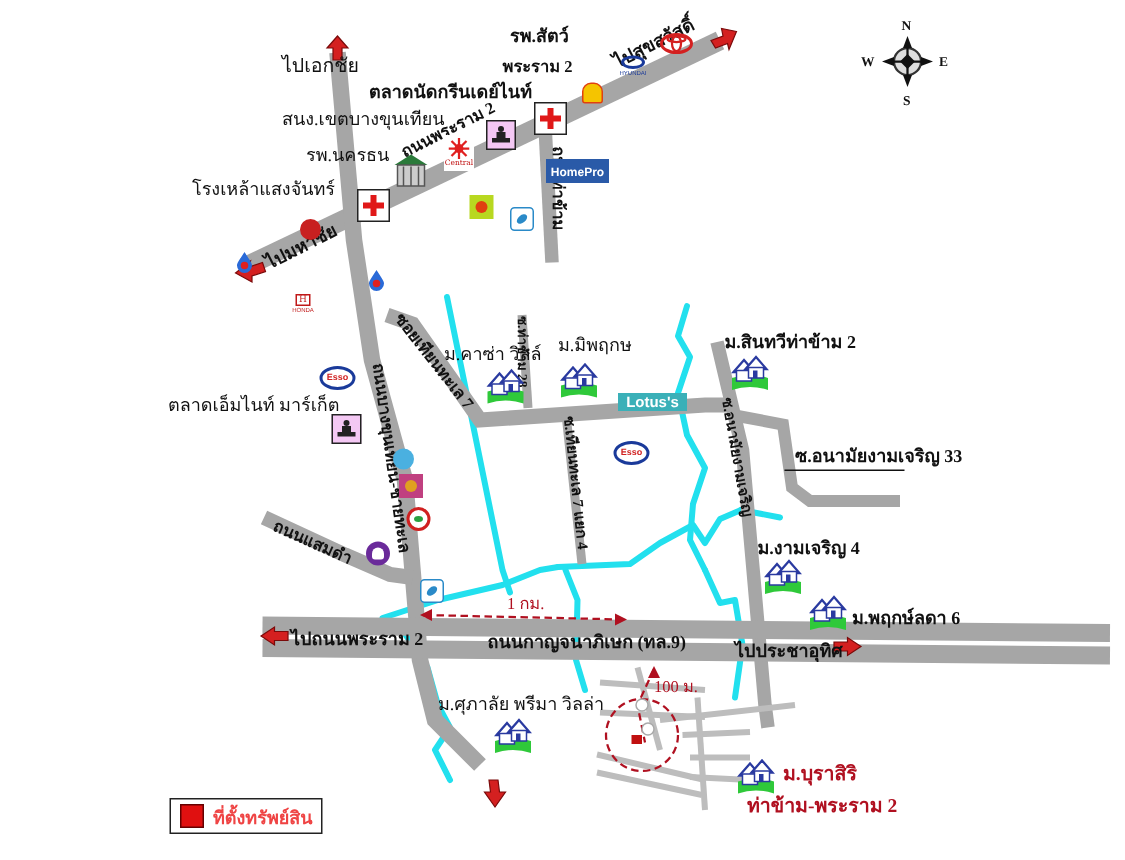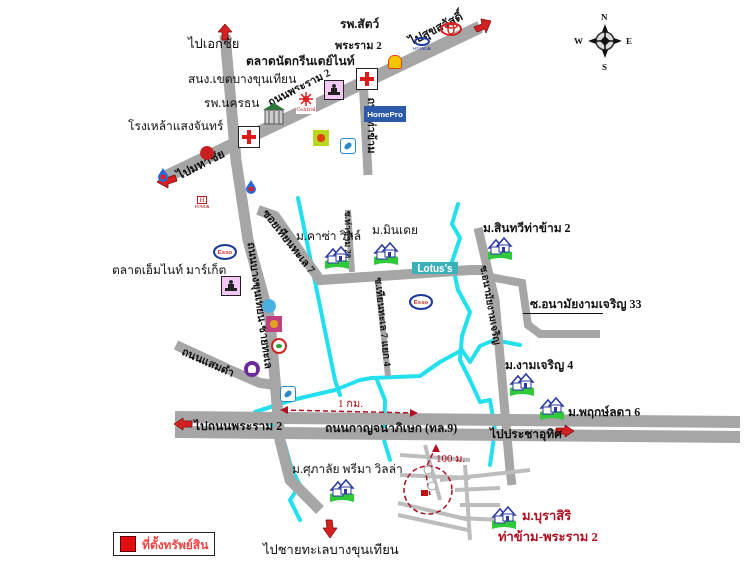--- a/index.html
+++ b/index.html
@@ -97,21 +97,20 @@
 
       <polygon points="330,538 323,528 327,528 326,520 332,520 333,528 337,528"></polygon>
     </g>
   </svg>
 
   <div class="lbl" style="left:188px; top:37px; font-size:13px; font-weight:normal;">ไปเอกชัย</div>
   <div class="lbl rot" style="left:410px; top:36px; transform:rotate(-27deg);">ไปสุขสวัสดิ์</div>
   <div class="lbl rot" style="left:178px; top:170px; transform:rotate(-27deg);">ไปมหาชัย</div>
   <div class="lbl" style="left:194px; top:420px; font-size:12px;">ไปถนนพระราม 2</div>
   <div class="lbl" style="left:490px; top:428px;">ไปประชาอุทิศ</div>
-  <div class="lbl" style="left:263px; top:543px; font-size:13px; font-weight:normal;">ไปชายทะเลบางขุนเทียน</div>
 
   <div class="road-lbl" style="left:265px; top:82px; transform:rotate(-27deg);">ถนนพระราม 2</div>
   <div class="road-lbl" style="left:343px; top:120px; transform:rotate(90deg);">ถนนท่าข้าม</div>
   <div class="road-lbl" style="left:196px; top:300px; transform:rotate(82deg);">ถนนบางขุนเทียน-ชายทะเล</div>
   <div class="road-lbl" style="left:250px; top:236px; transform:rotate(52deg);">ซอยเทียนทะเล 7</div>
   <div class="road-lbl" style="left:324px; top:230px; font-size:9px; transform:rotate(90deg);">ซ.ท่าข้าม 28</div>
   <div class="road-lbl" style="left:338px; top:317px; font-size:10px; transform:rotate(84deg);">ซ.เทียนทะเล 7 แยก 4</div>
   <div class="road-lbl" style="left:450px; top:300px; font-size:10px; transform:rotate(80deg);">ซ.อนามัยงามเจริญ</div>
   <div class="lbl" style="left:530px; top:298px; font-size:12px;">ซ.อนามัยงามเจริญ 33</div>
   <div style="position:absolute; left:523px; top:313px; width:80px; height:1px; background:#111;"></div>
@@ -123,21 +122,21 @@
 
   <div class="lbl" style="left:340px; top:18px;">รพ.สัตว์</div>
   <div class="lbl" style="left:335px; top:40px; font-size:11px;">พระราม 2</div>
   <div class="lbl" style="left:246px; top:55px; font-weight:bold;">ตลาดนัดกรีนเดย์ไนท์</div>
   <div class="lbl" style="left:188px; top:73px; font-weight:normal;">สนง.เขตบางขุนเทียน</div>
   <div class="lbl" style="left:204px; top:97px; font-weight:normal;text-align:right;">รพ.นครธน</div>
   <div class="lbl" style="left:128px; top:120px; font-weight:normal;">โรงเหล้าแสงจันทร์</div>
   <div class="lbl" style="left:112px; top:264px; font-weight:normal;">ตลาดเอ็มไนท์ มาร์เก็ต</div>
 
   <div class="lbl" style="left:296px; top:230px; font-weight:normal;">ม.คาซ่า วิลล์</div>
-  <div class="lbl" style="left:372px; top:224px; font-weight:normal;">ม.มินเดย</div>
+  <div class="lbl" style="left:372px; top:224px; font-weight:normal;">ม.มิพฤกษ</div>
   <div class="lbl" style="left:483px; top:222px;">ม.สินทวีท่าข้าม 2</div>
   <div class="lbl" style="left:505px; top:359px;">ม.งามเจริญ 4</div>
   <div class="lbl" style="left:568px; top:406px;">ม.พฤกษ์ลดา 6</div>
   <div class="lbl" style="left:292px; top:463px; font-weight:normal;">ม.ศุภาลัย พรีมา วิลล่า</div>
   <div class="lbl red" style="left:522px; top:509px; font-size:13px;">ม.บุราสิริ</div>
   <div class="lbl red" style="left:498px; top:530px; font-size:13px;">ท่าข้าม-พระราม 2</div>
 
   <div class="icon" style="left:356px; top:52px; width:20px; height:20px; background:#fff; border:1px solid #222;">
     <svg width="16" height="16" viewBox="0 0 16 16">
         <rect x="6" y="1" width="4" height="14" fill="#e01818"></rect>

